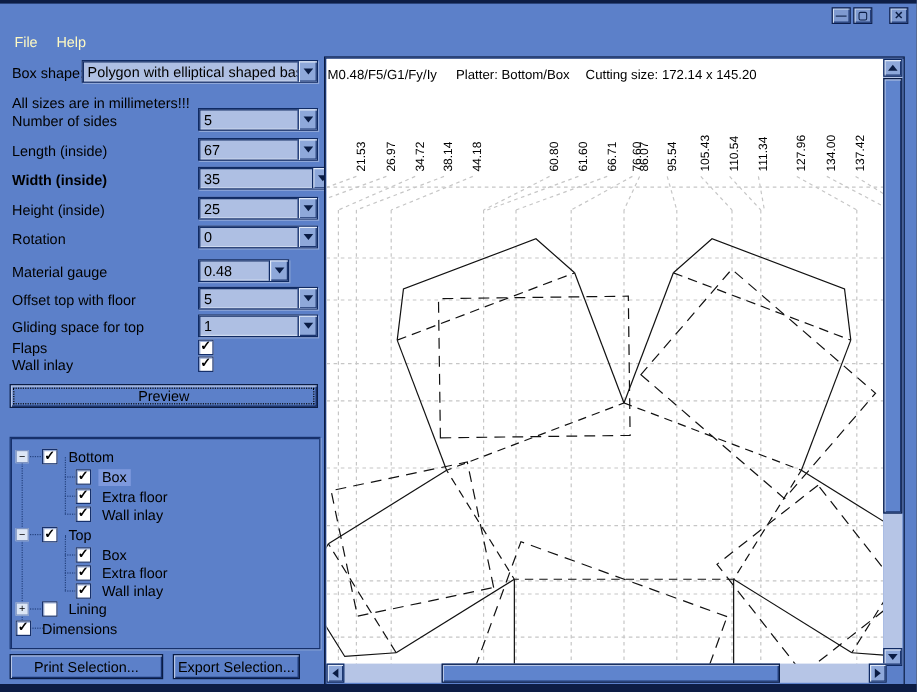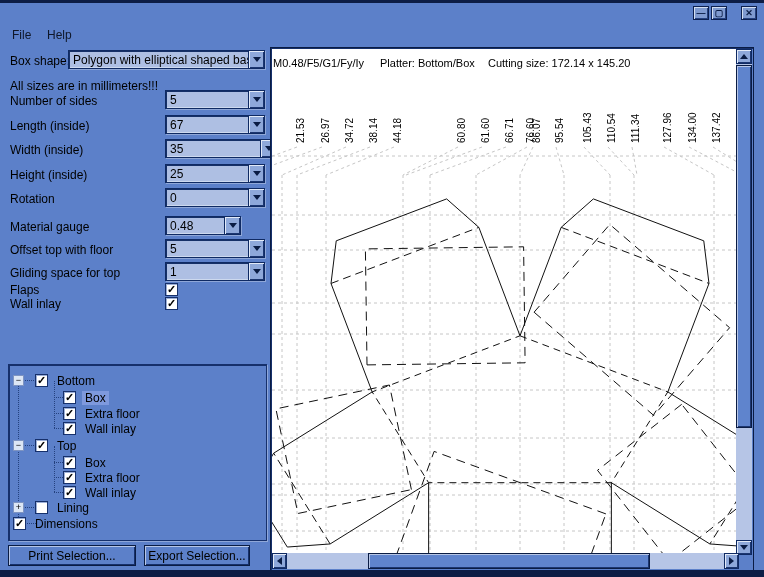--- a/index.html
+++ b/index.html
@@ -15,21 +15,21 @@
   
   #titlebar{position:absolute;left:3px;top:1px;width:755px;height:19px;
     background:linear-gradient(90deg,#182a52 0%,#31508f 35%,#5c80c9 70%,#93a7c6 100%);
     display:flex;align-items:center;}
   #title-text{color:#fff;font-weight:bold;font-size:12px;margin-left:6px;text-shadow:1px 1px 0 #0a1c44;}
   #app-icon{width:16px;height:14px;margin-left:5px;position:relative;}
   .winbtn{position:absolute;top:3px;width:16px;height:14px;background:#7f9ad0;
     border:1px solid #0c1f4f;box-shadow:inset 1px 1px 0 #d3dff2,inset -1px -1px 0 #24407e;
     color:#0a1c44;font-weight:bold;font-size:9px;line-height:12px;text-align:center;box-sizing:border-box;}
   
-  .menu-item{position:absolute;top:24px;color:#0f172a;font-size:12px;padding:1px 5px;}
+  .menu-item{position:absolute;top:24px;color:#fef9c3;font-size:12px;padding:1px 5px;}
   
   .flabel{position:absolute;left:10px;font-size:12px;}
   .combo{position:absolute;background:var(--field);border:1px solid #0f2a63;
     box-shadow:1px 1px 0 #8fa7d8, inset 1px 1px 0 #163067, inset -1px -1px 0 #cdd9ee;
     box-sizing:border-box;display:flex;align-items:center;}
   .combo .val{flex:1;padding-left:4px;font-size:12px;white-space:nowrap;overflow:hidden;}
   .combo .drop{width:16px;height:100%;background:#8ea8da;border-left:1px solid #0f2a63;
     box-shadow:inset 1px 1px 0 #e2eaf8,inset -1px -1px 0 #1c3670;
     display:flex;align-items:center;justify-content:center;box-sizing:border-box;}
   .arrow-down{width:0;height:0;border-left:4px solid transparent;border-right:4px solid transparent;border-top:5px solid #0a1c44;}
@@ -99,21 +99,21 @@
           <span class="arrow-down"></span>
         </span>
       </div>
       <span class="flabel" style="top: 116px;">Length (inside)</span>
       <div class="combo" style="left: 165px; top: 112px; width: 100px; height: 19px;">
         <span class="val">67</span>
     <span class="drop">
           <span class="arrow-down"></span>
         </span>
       </div>
-      <span class="flabel" style="top: 140px;">Width (inside)</span>
+      <span class="flabel" style="top: 140px; font-weight: bold;">Width (inside)</span>
       <div class="combo" style="left: 165px; top: 136px; width: 112px; height: 19px;">
         <span class="val">35</span>
     <span class="drop">
           <span class="arrow-down"></span>
         </span>
       </div>
       <span class="flabel" style="top: 165px;">Height (inside)</span>
       <div class="combo" style="left: 165px; top: 161px; width: 100px; height: 19px;">
         <span class="val">25</span>
     <span class="drop">
@@ -150,20 +150,21 @@
       </div>
     </div>
 
   <div id="check-rows">
       <span class="flabel" style="top: 280px;">Flaps</span>
       <div class="cb" style="left: 165px; top: 280px;">✓</div>
       <span class="flabel" style="top: 294px;">Wall inlay</span>
       <div class="cb" style="left: 165px; top: 294px;">✓</div>
     </div>
 
+  <div class="btn" id="preview-btn" style="left:8px;top:317px;width:257px;height:20px">Preview</div>
 
 
   <div id="tree-panel">
       <div class="dot-v" style="left: 9px; top: 14px; height: 144px;"></div>
       <div class="dot-v" style="left: 45px; top: 16px; height: 47px;"></div>
       <div class="dot-v" style="left: 45px; top: 81px; height: 46px;"></div>
       <div class="dot-h" style="left: 9px; top: 15px; width: 18px;"></div>
       <div class="titem" style="left: 4px; top: 8px;">
         <span class="expander">−</span>
         <span style="width:11px"></span>

